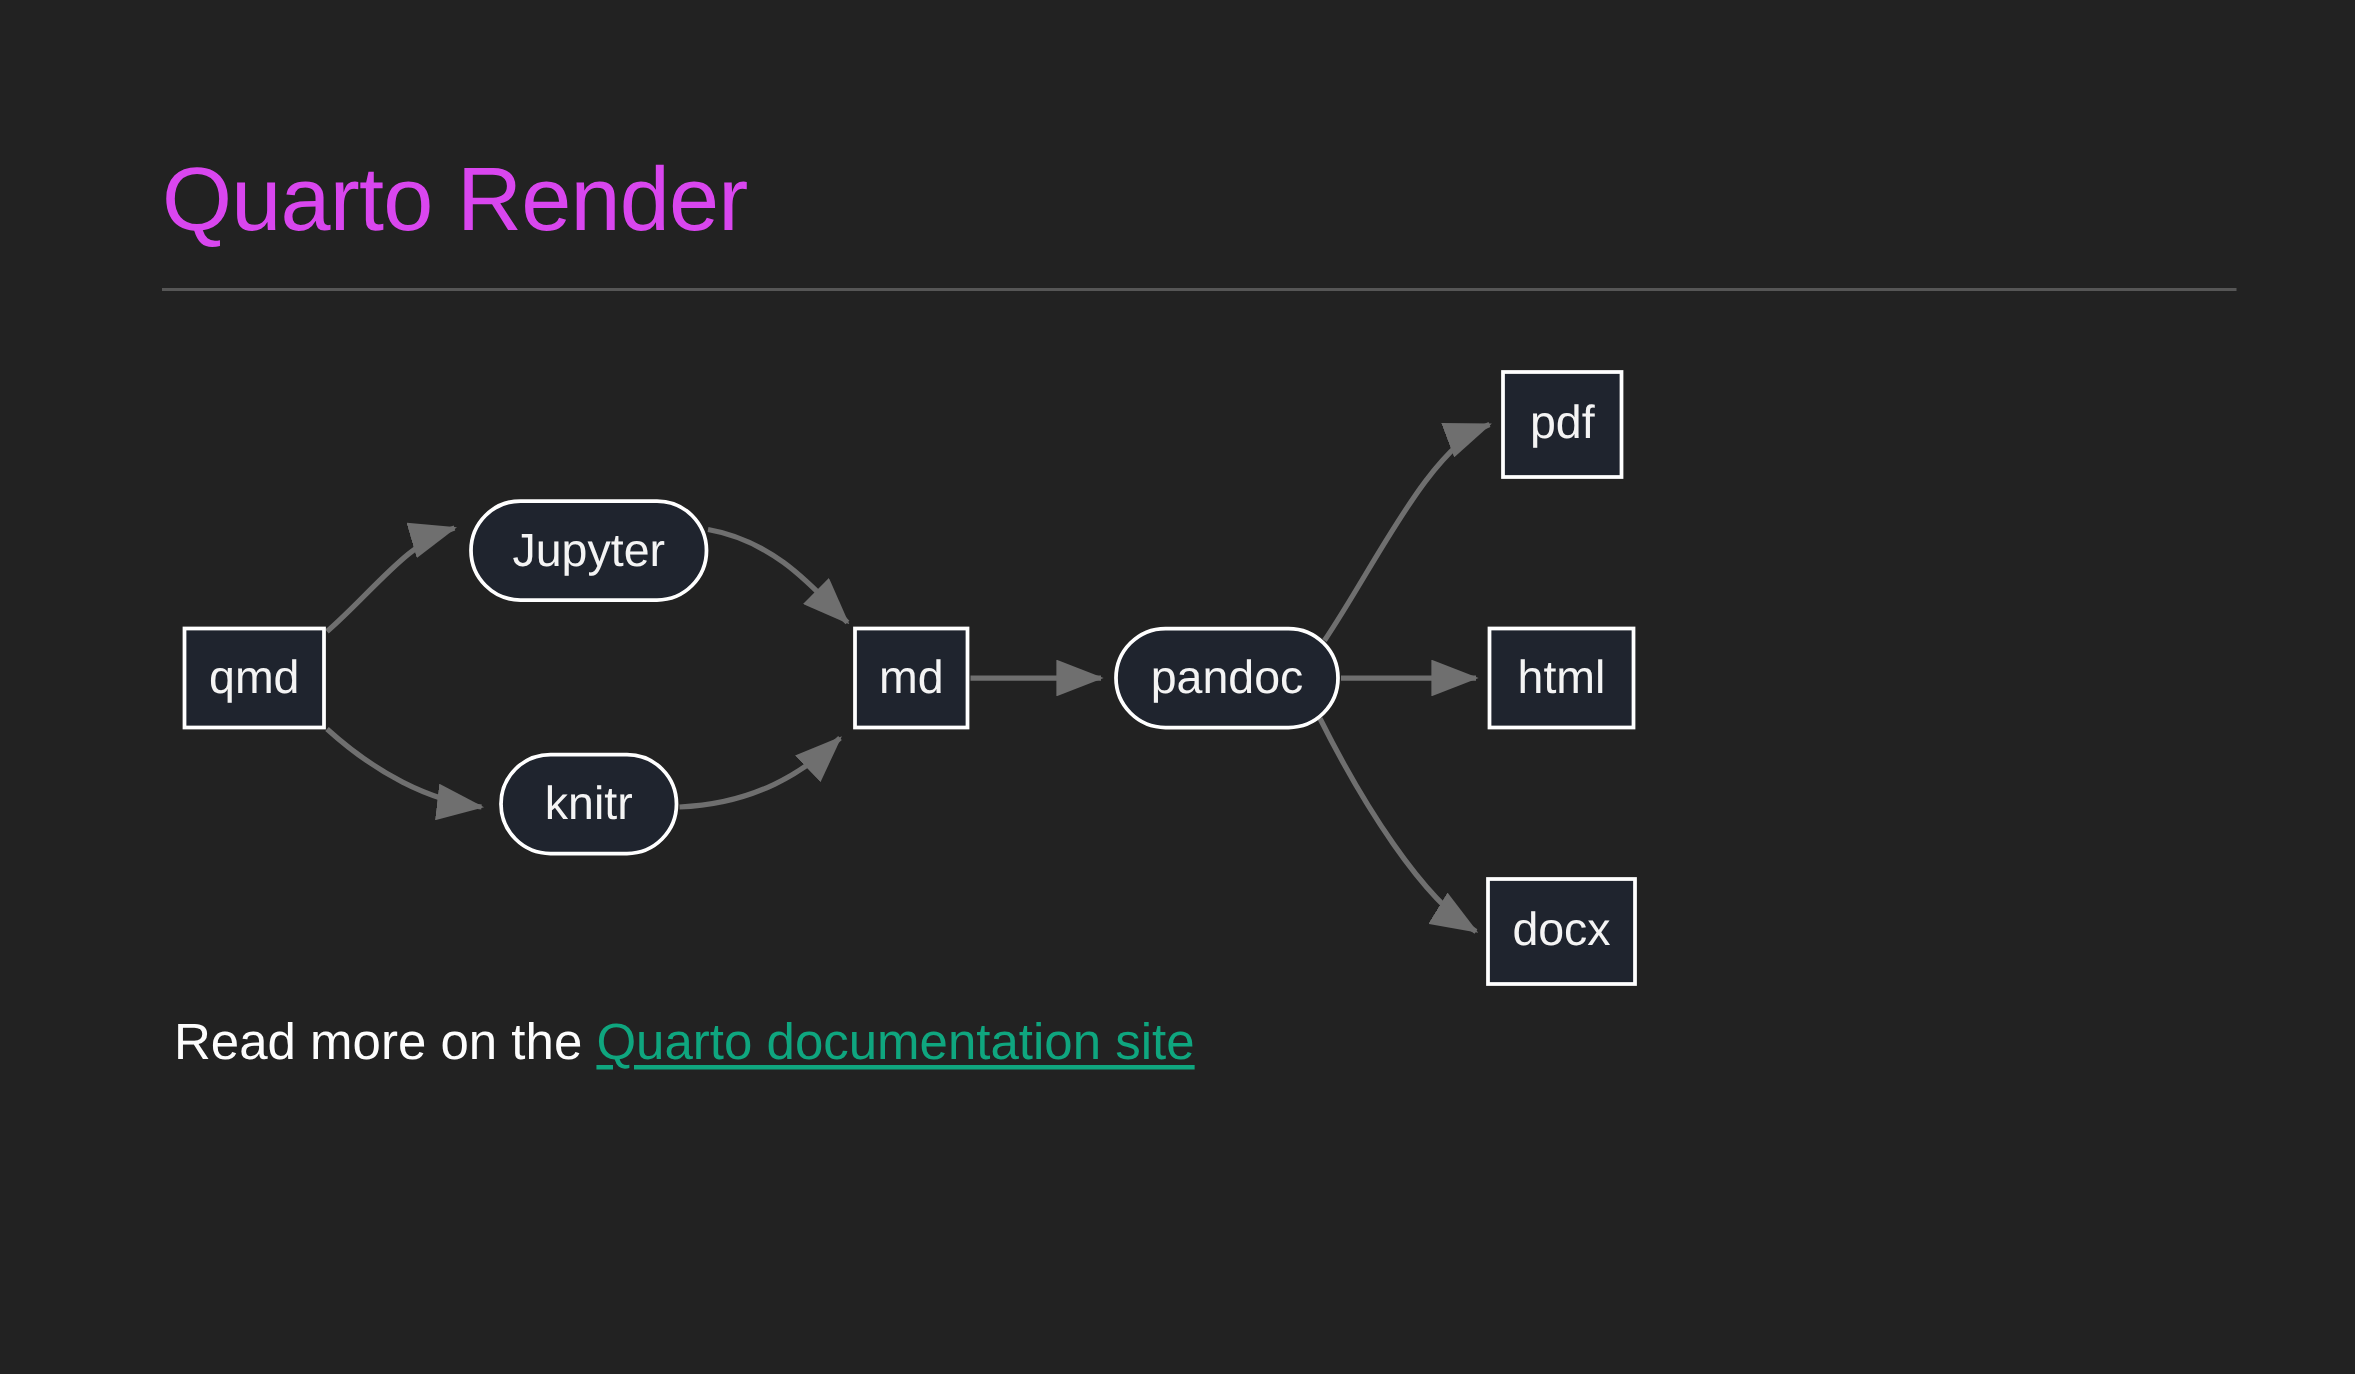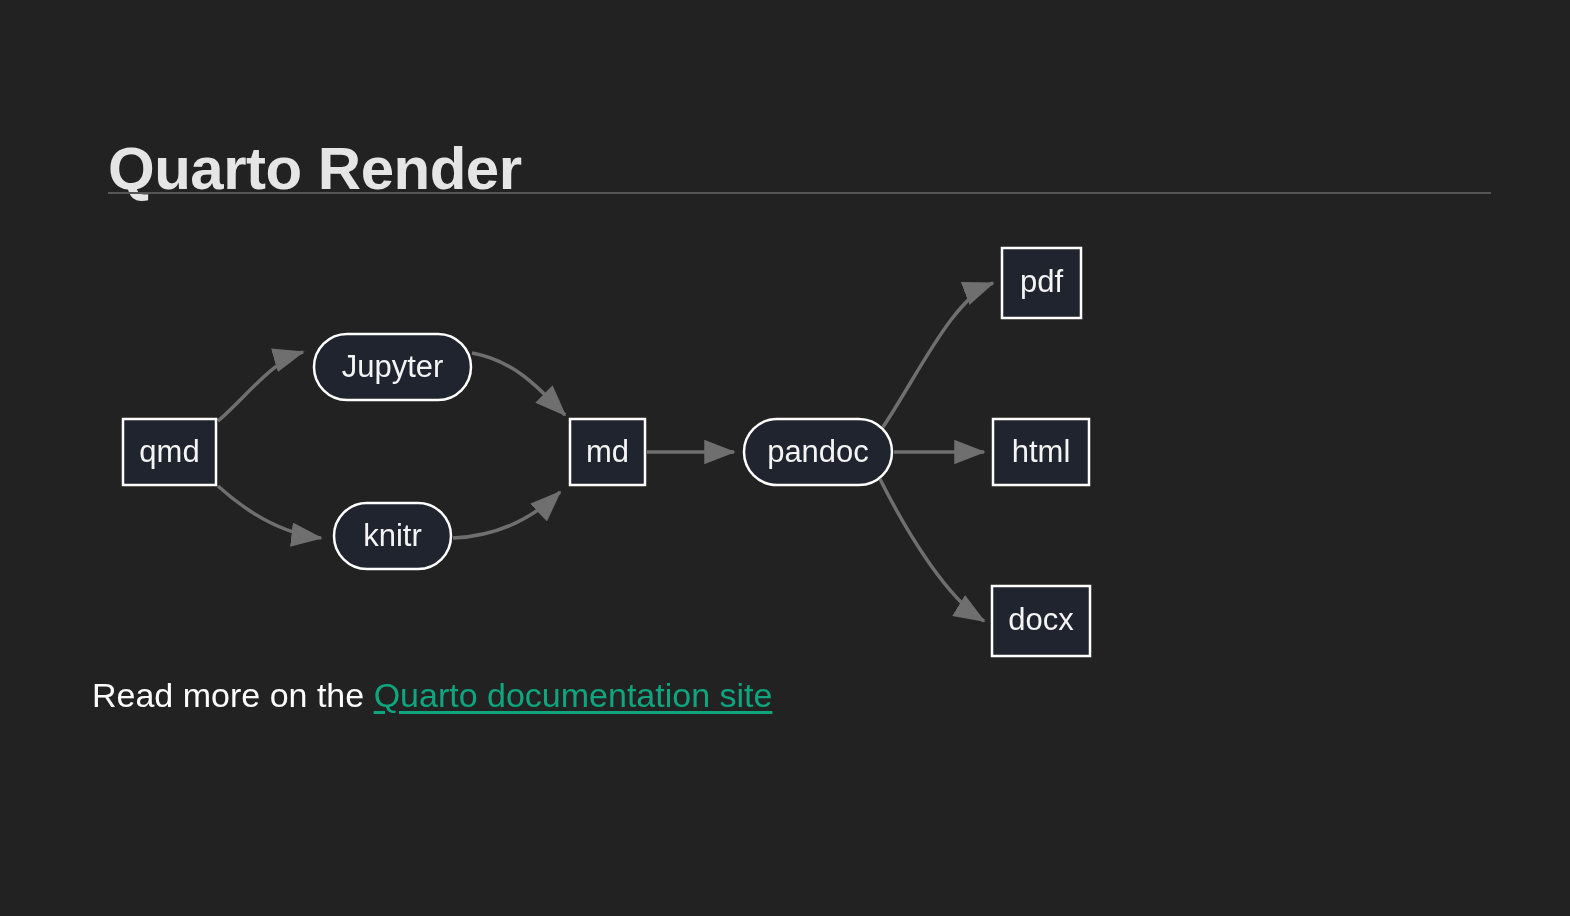--- a/index.html
+++ b/index.html
@@ -24,26 +24,25 @@
     width: 1570px;
     height: 916px;
     background: #222222;
   }
 
   .slide-title {
     position: absolute;
     left: 108px;
     top: 100px;
     font-size: 60px;
-    font-weight: 700;
+    font-weight: 400;
     letter-spacing: -0.5px;
-    color: #e5e5e5;
+    color: #d946ef;
     line-height: 1.1;
     white-space: nowrap;
-    margin-top: 36px;
   }
 
   .title-rule {
     position: absolute;
     left: 108px;
     top: 192px;
     width: 1383px;
     height: 2px;
     background: #565656;
   }
@@ -63,21 +62,21 @@
   .node-label {
     font-family: "Liberation Sans", sans-serif;
     font-size: 31px;
     fill: #f4f4f4;
     dominant-baseline: middle;
     text-anchor: middle;
   }
 
   .footer-text {
     position: absolute;
-    left: 92px;
+    left: 116px;
     top: 673px;
     font-size: 34px;
     font-weight: 400;
     color: #fdfdfd;
     white-space: nowrap;
     line-height: 1.3;
   }
 
   .footer-link {
     color: #0fa67f;

